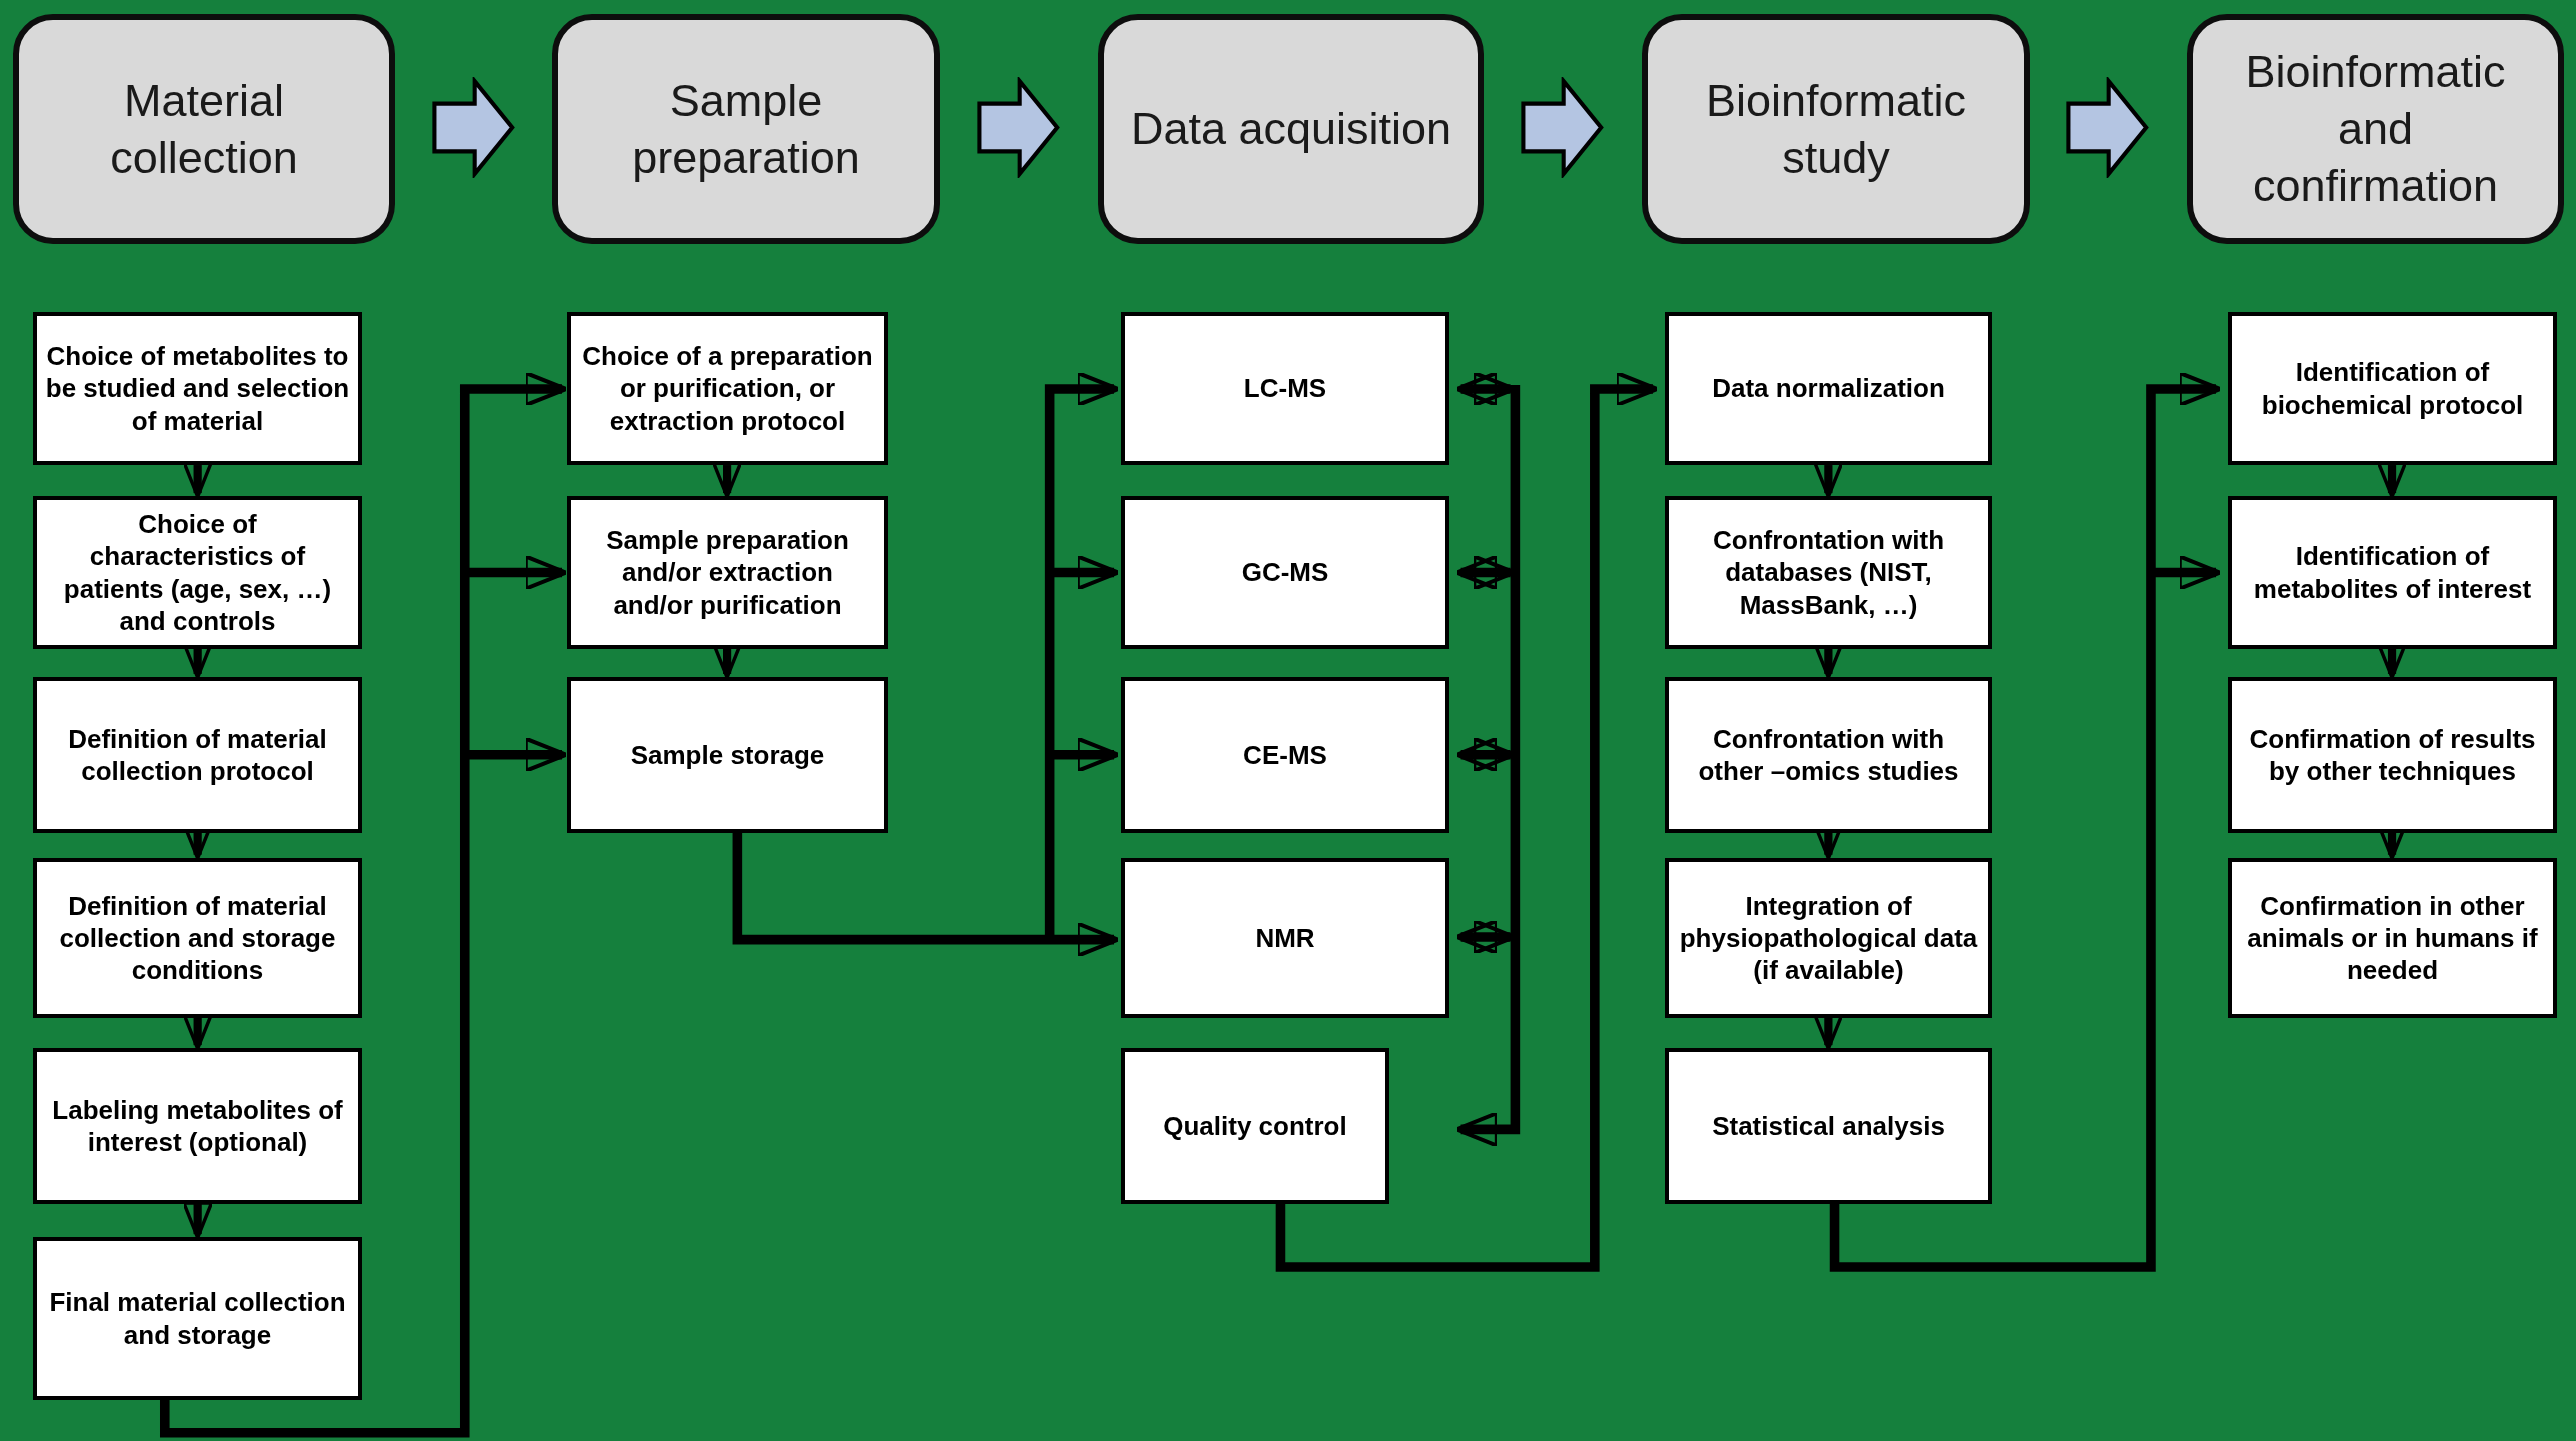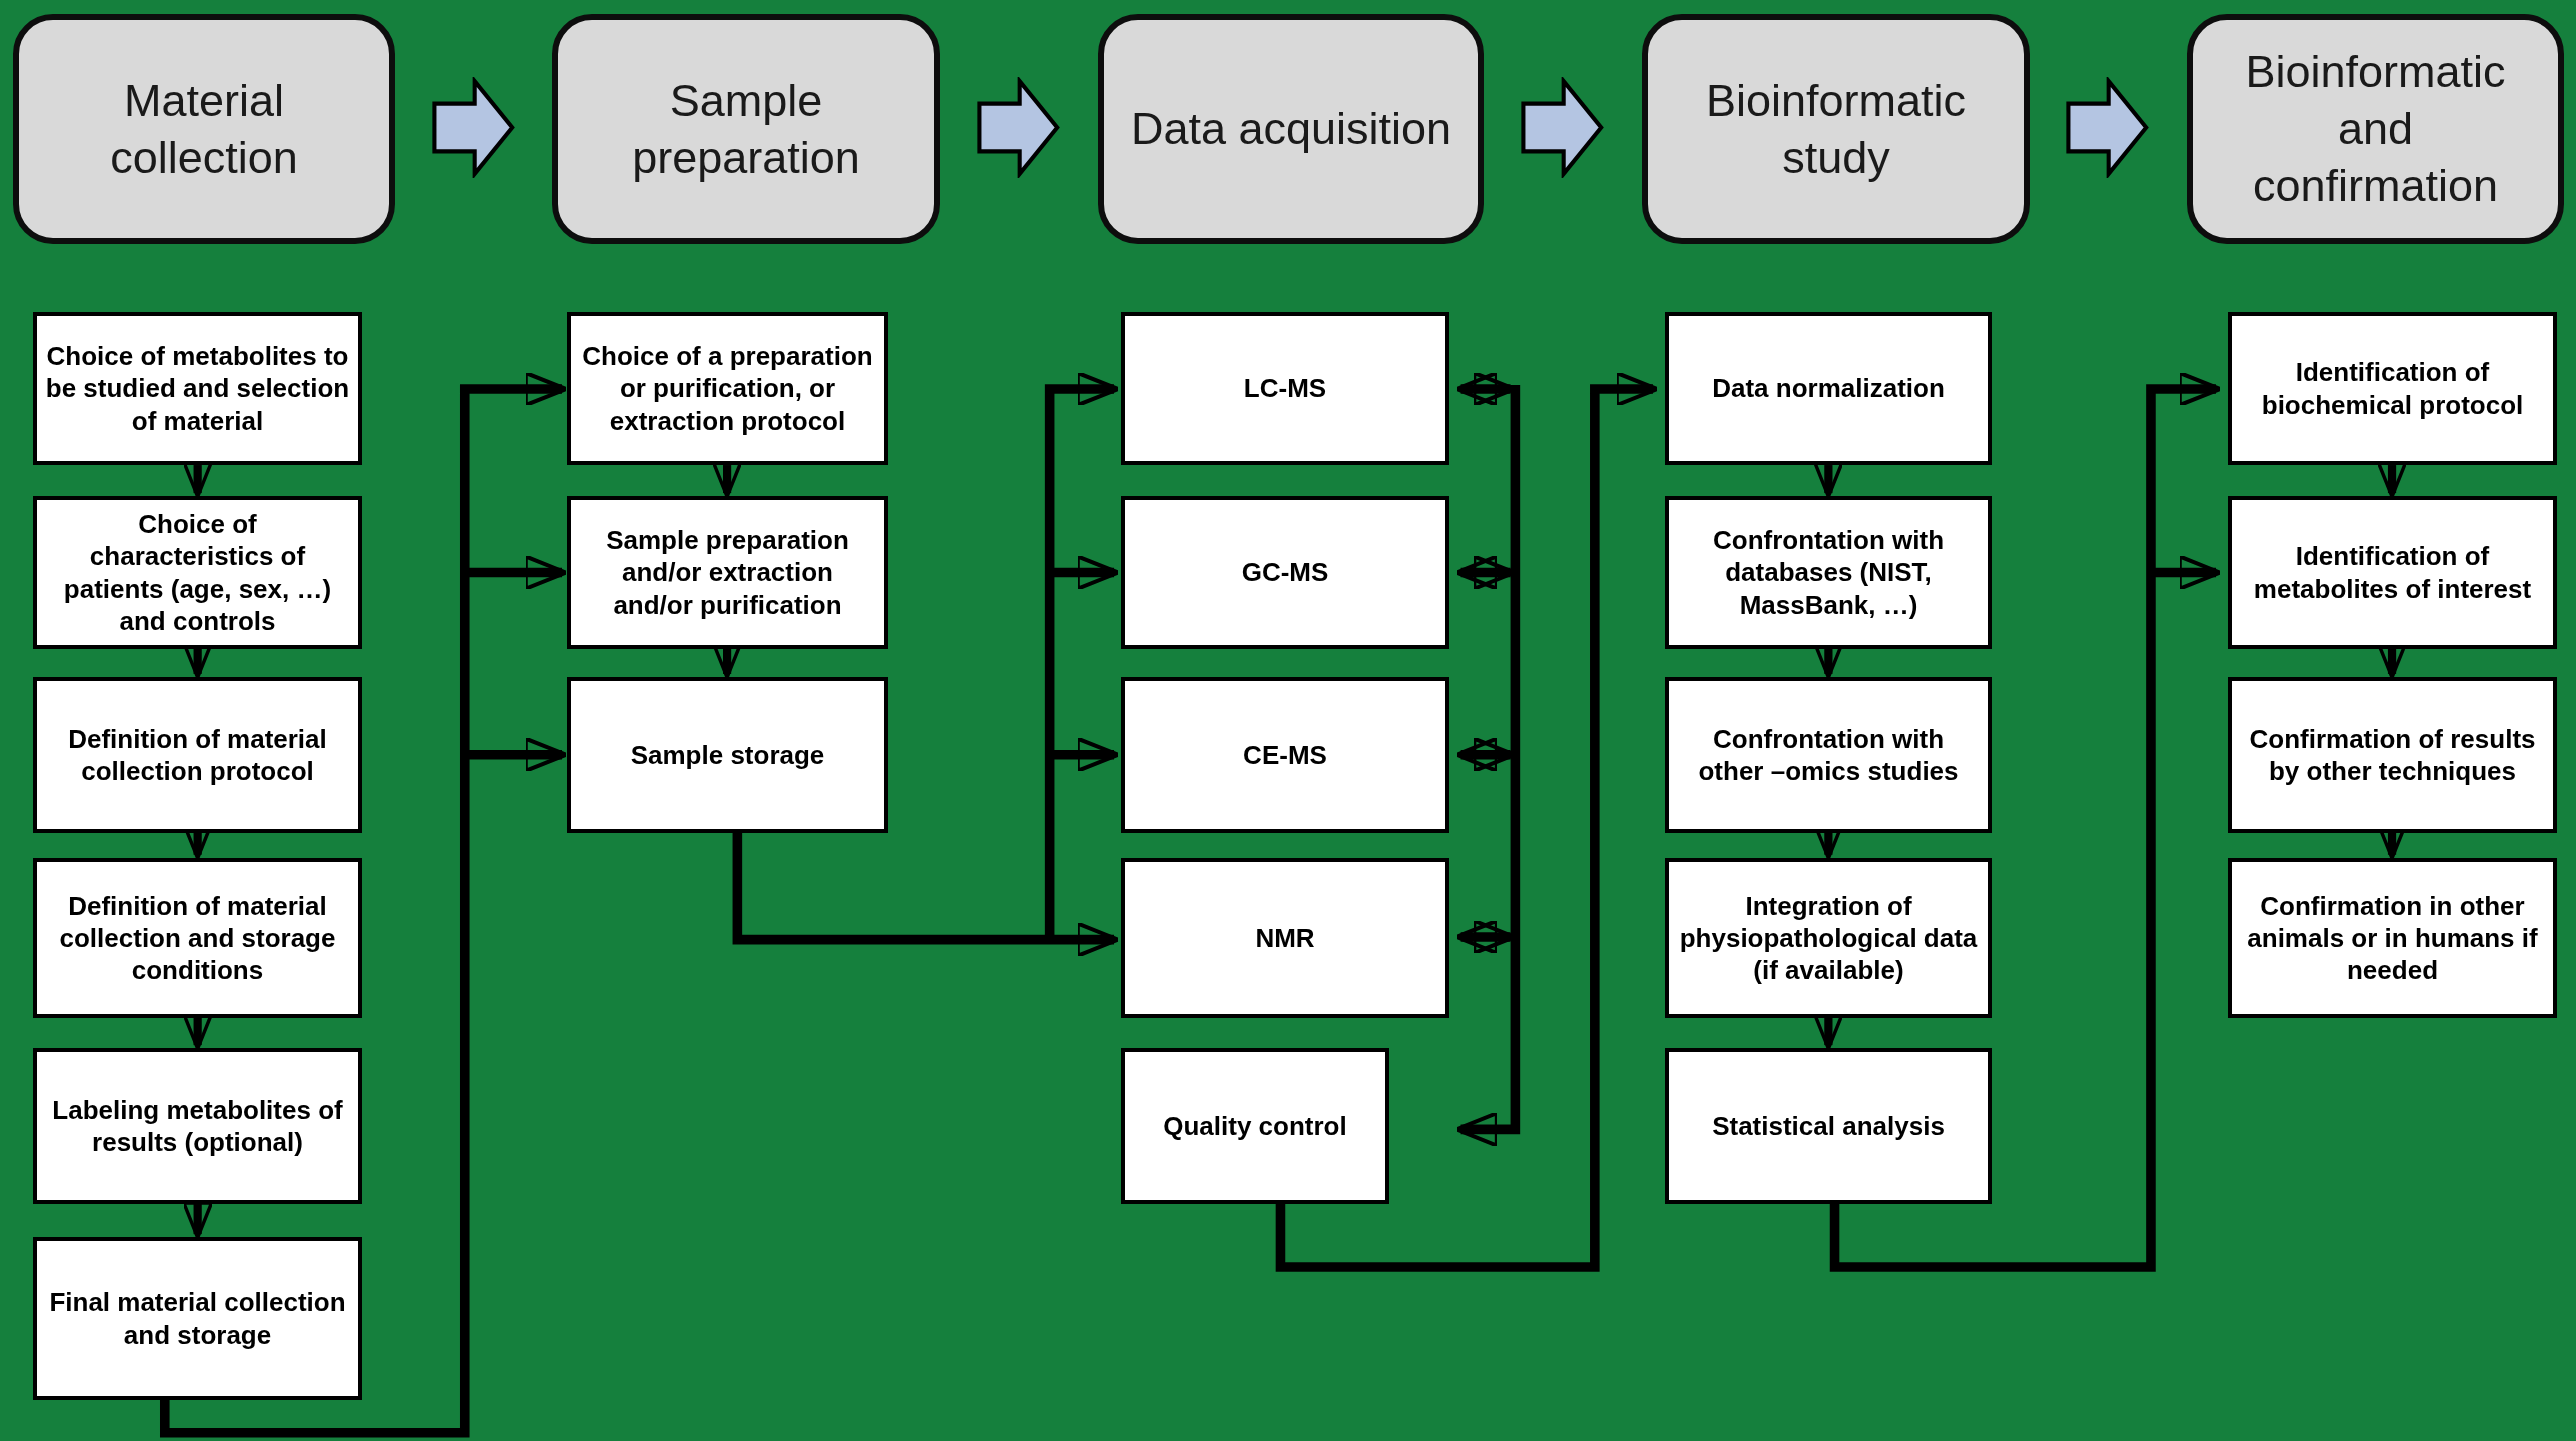--- a/index.html
+++ b/index.html
@@ -135,21 +135,21 @@
     <path class="thick" d="M 1869 1758 L 1869 1850 L 2328 1850 L 2328 568 L 2413 568" marker-end="url(#ah)"></path>
 
     <path class="thick" d="M 2678 1758 L 2678 1850 L 3140 1850 L 3140 568 L 3235 568" marker-end="url(#ah)"></path>
     <path class="thick" d="M 3140 836 L 3235 836" marker-end="url(#ah)"></path>
   </svg>
 
   <div class="step-box" style="left:33px; top:312px; width:329px; height:153px;">Choice of metabolites to be studied and selection of material</div>
   <div class="step-box" style="left:33px; top:496px; width:329px; height:153px;">Choice of characteristics of patients  (age, sex, …) and controls</div>
   <div class="step-box" style="left:33px; top:677px; width:329px; height:156px;">Definition of material collection protocol</div>
   <div class="step-box" style="left:33px; top:858px; width:329px; height:160px;">Definition of material collection and storage conditions</div>
-  <div class="step-box" style="left:33px; top:1048px; width:329px; height:156px;">Labeling metabolites of results (optional)</div>
+  <div class="step-box" style="left:33px; top:1048px; width:329px; height:156px;">Labeling metabolites of interest (optional)</div>
   <div class="step-box" style="left:33px; top:1237px; width:329px; height:163px;">Final material collection and storage</div>
 
   <div class="step-box" style="left:567px; top:312px; width:321px; height:153px;">Choice of a preparation or purification, or extraction protocol</div>
   <div class="step-box" style="left:567px; top:496px; width:321px; height:153px;">Sample preparation and/or extraction and/or purification</div>
   <div class="step-box" style="left:567px; top:677px; width:321px; height:156px;">Sample storage</div>
 
   <div class="step-box" style="left:1121px; top:312px; width:328px; height:153px;">LC-MS</div>
   <div class="step-box" style="left:1121px; top:496px; width:328px; height:153px;">GC-MS</div>
   <div class="step-box" style="left:1121px; top:677px; width:328px; height:156px;">CE-MS</div>
   <div class="step-box" style="left:1121px; top:858px; width:328px; height:160px;">NMR</div>

